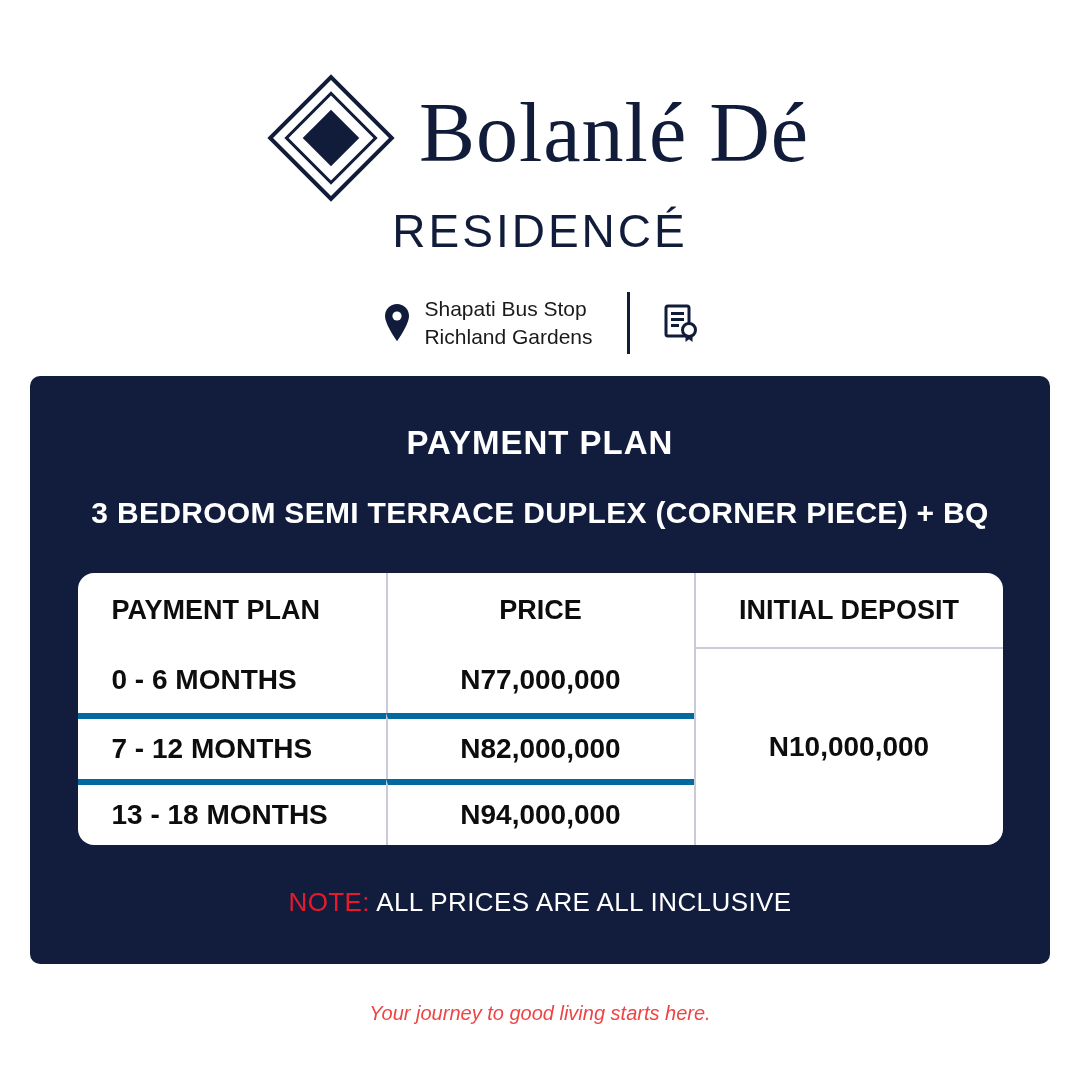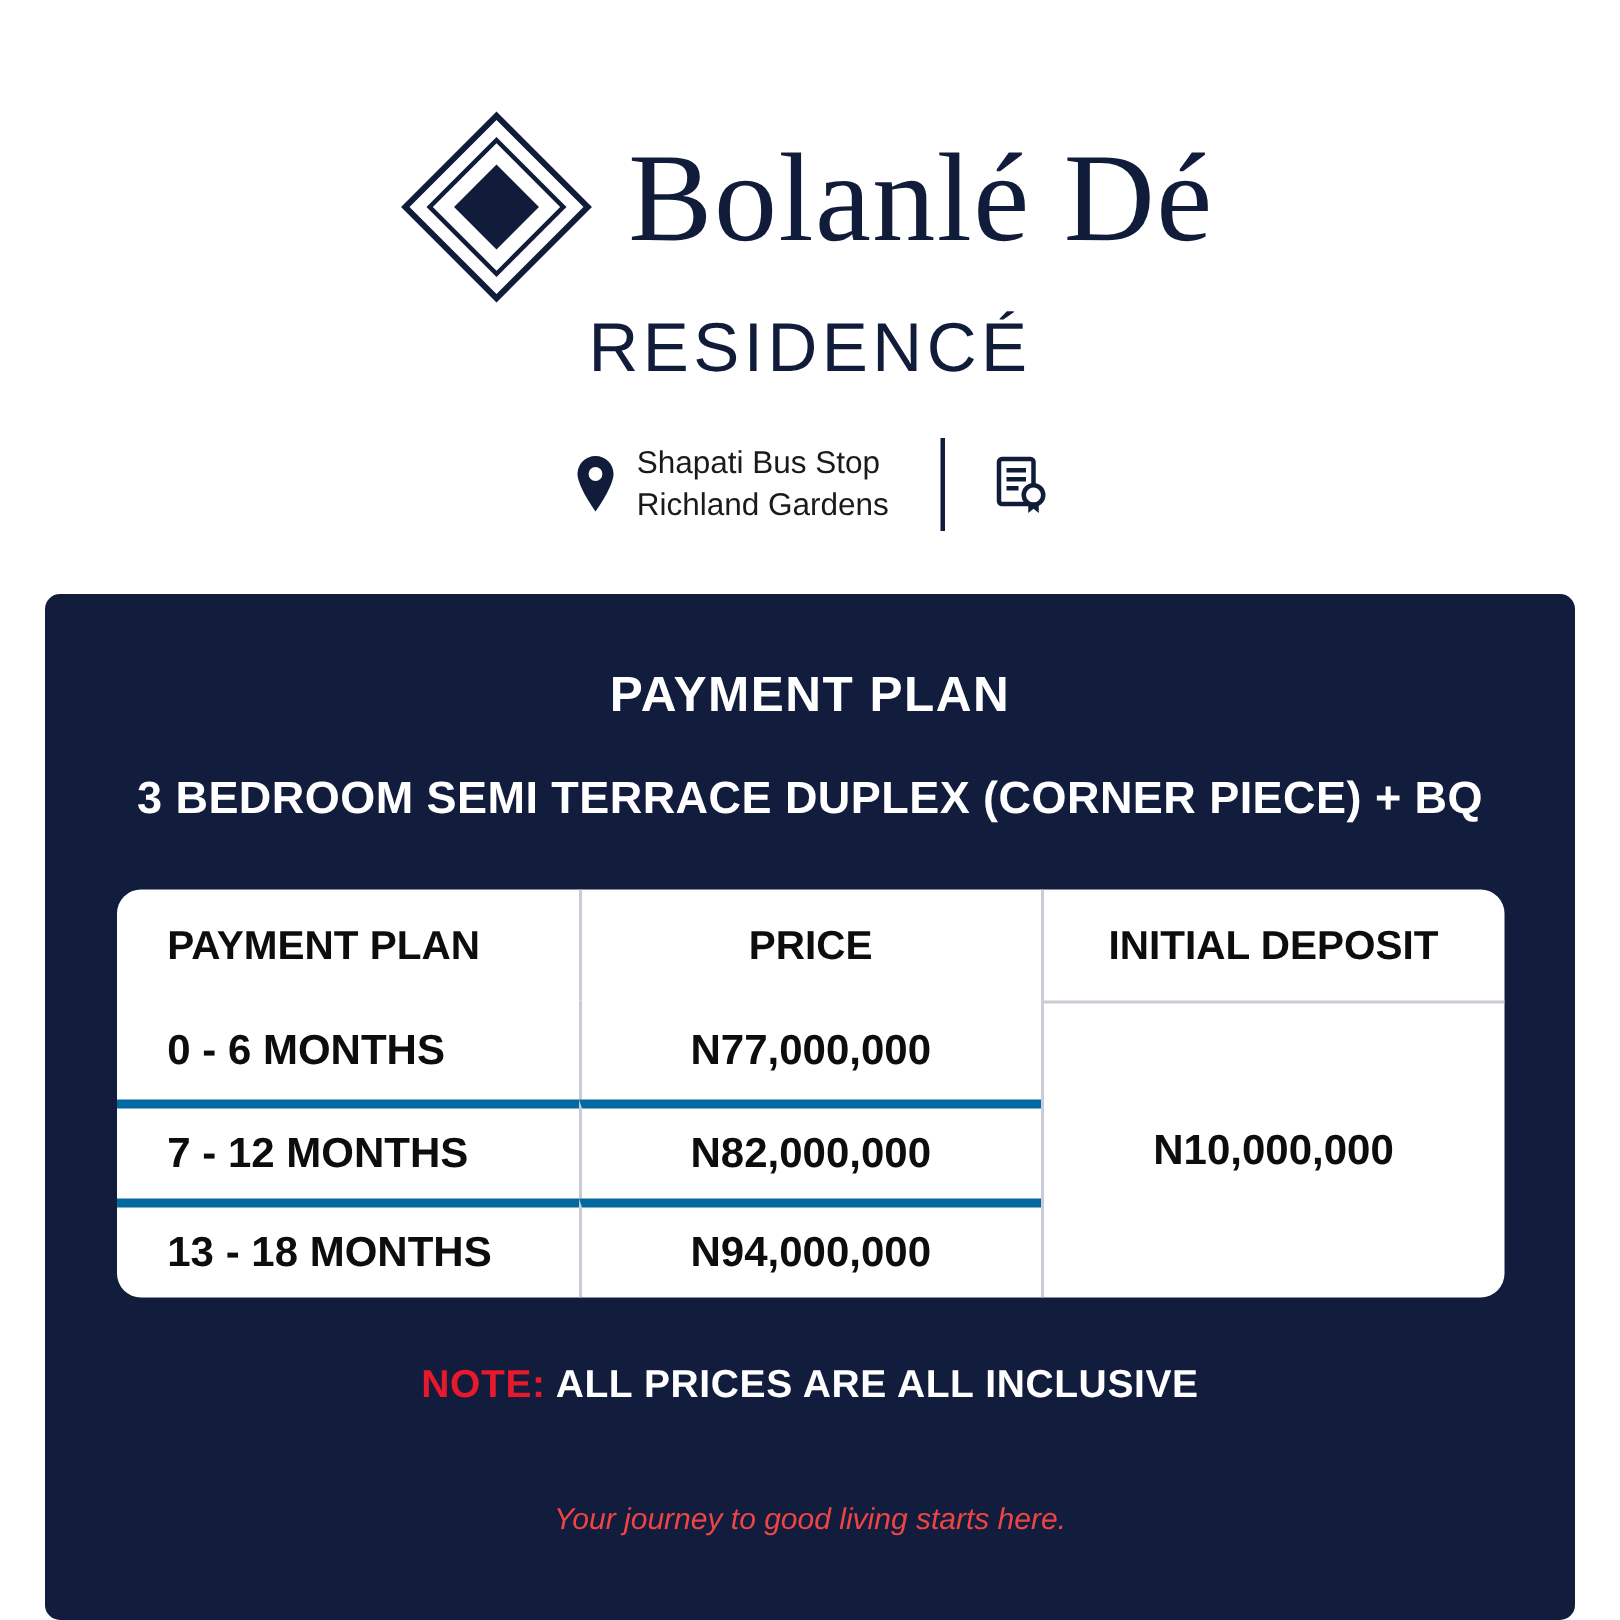--- a/index.html
+++ b/index.html
@@ -99,23 +99,23 @@
   }
   .icon-pin, .icon-cert {
     flex: 0 0 auto;
     display: block;
   }
 
   
   .card {
     position: absolute;
     left: 30px;
-    top: 396px;
+    top: 376px;
     width: 1020px;
-    height: 684px;
+    height: 588px;
     background: #121d3e;
     border-radius: 10px;
     box-sizing: border-box;
     padding-top: 48px;
   }
   .card-title {
     text-align: center;
     color: #ffffff;
     font-size: 33px;
     font-weight: bold;
@@ -178,21 +178,21 @@
     font-size: 28px;
     font-weight: bold;
     color: #0d0d0d;
   }
 
   
   .note {
     text-align: center;
     margin-top: 42px;
     font-size: 26px;
-    font-weight: bold;
+    font-weight: normal;
     color: #ffffff;
     letter-spacing: 0.4px;
   }
   .note .note-kw { color: #e8192c; }
 
   
   .tagline {
     position: absolute;
     left: 0;
     right: 0;

